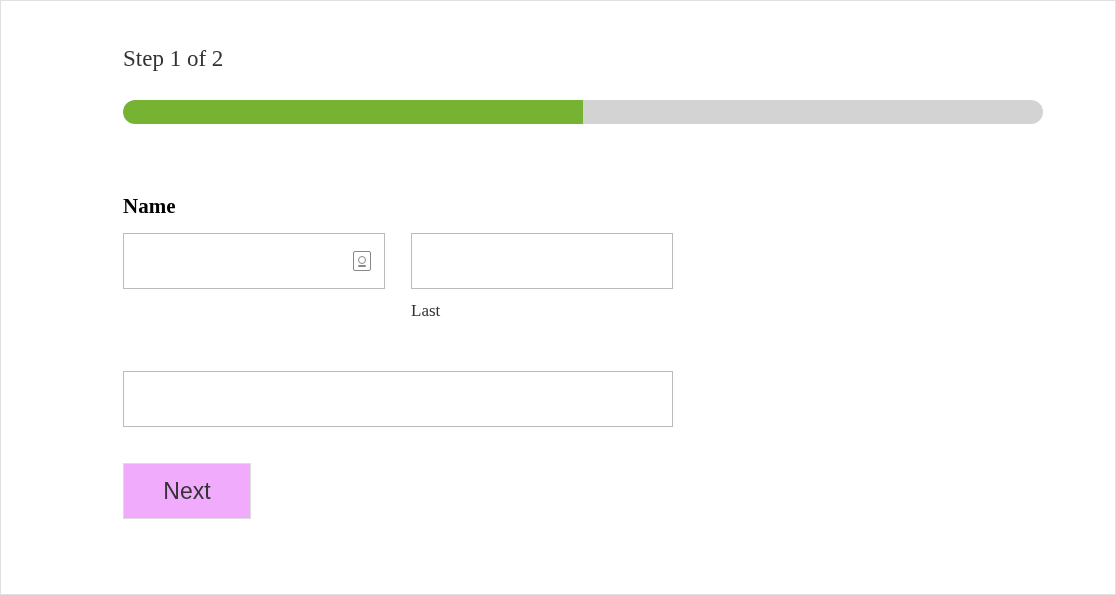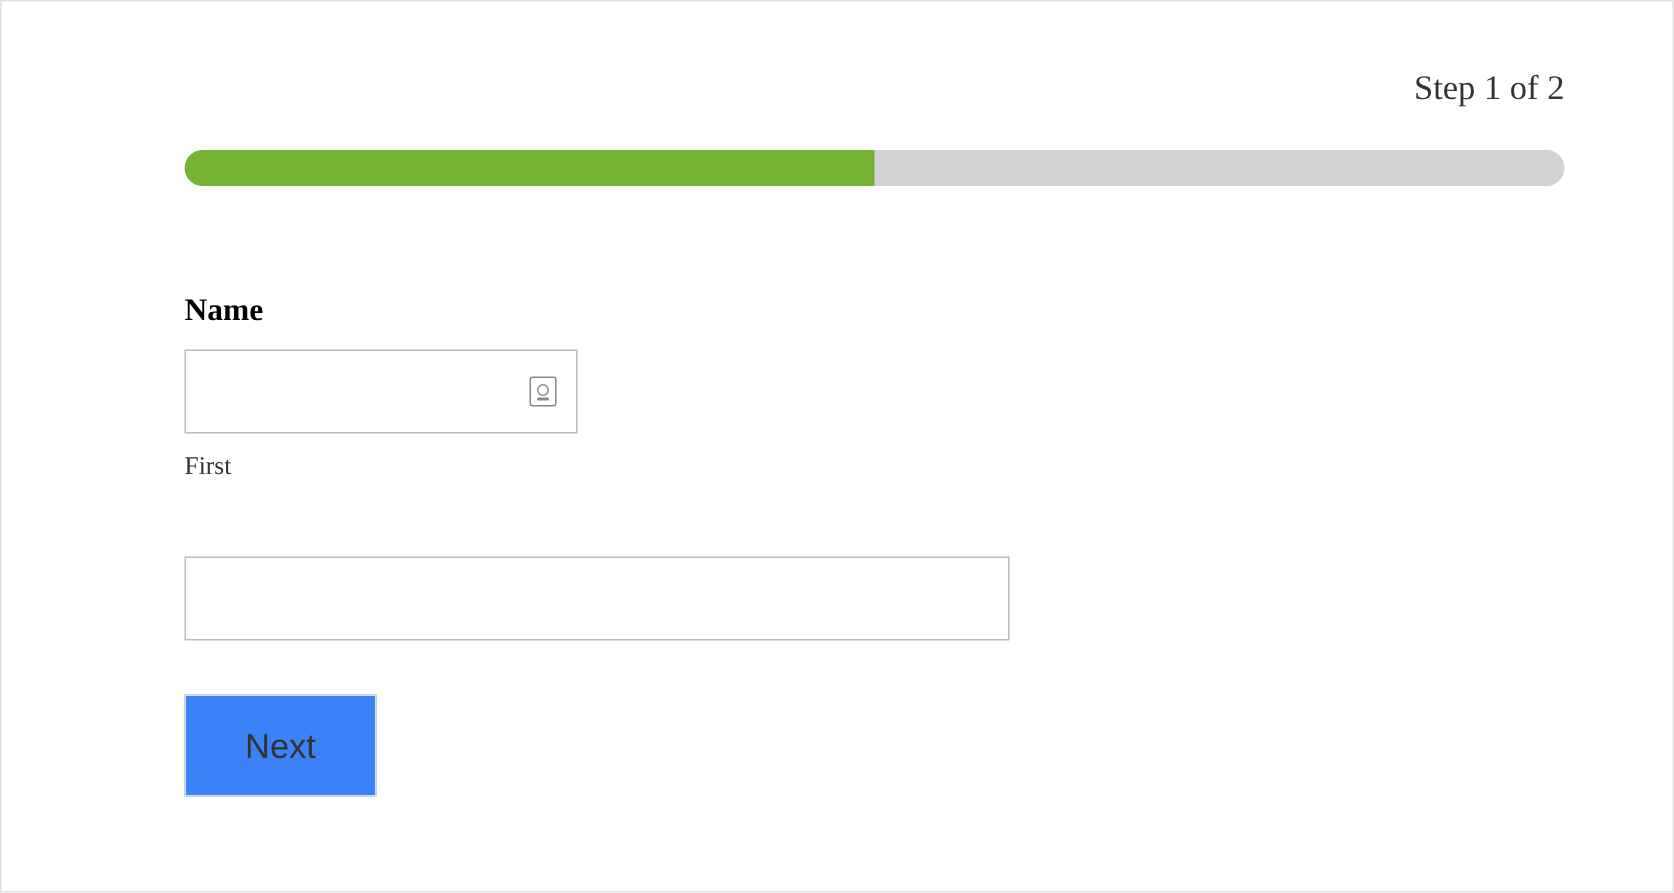--- a/index.html
+++ b/index.html
@@ -13,21 +13,20 @@
       width: 1116px;
       height: 595px;
       border: 1px solid #e0e0e0;
       padding: 45px 72px 45px 122px;
     }
     .step-header {
       font-size: 23px;
       color: #333;
       margin-bottom: 28px;
       font-weight: normal;
-      text-align: right;
     }
     .progress-container {
       width: 920px;
       height: 24px;
       background: #d3d3d3;
       border-radius: 12px;
       overflow: hidden;
       margin-bottom: 70px;
     }
     .progress-fill {
@@ -108,22 +107,22 @@
       width: 550px;
       height: 56px;
       border: 1px solid #bbb;
       background: #fff;
       font-size: 18px;
       padding: 8px 12px;
       font-family: inherit;
     }
     .next-button {
       width: 128px;
-      height: 68px;
-      background: #3b82f6;
+      height: 56px;
+      background: #f0abfc;
       border: 1px solid #ddd;
       font-size: 23px;
       color: #333;
       font-family: Arial, Helvetica, sans-serif;
       cursor: pointer;
     }
   </style>
 </head>
 <body>
 
@@ -136,21 +135,24 @@
 </div>
 
 <div class="field-label">Name</div>
 
 <div class="name-row">
   <div class="name-col">
     <div class="input-wrap">
       <input type="text" class="text-input" value="" style="">
       <span class="autofill-icon"></span>
     </div>
-    <div class="sub-label">First</div>
+  </div>
+  <div class="name-col">
+    <input type="text" class="text-input" value="" style="">
+    <div class="sub-label">Last</div>
   </div>
 </div>
 
 <div class="email-section">
   <input type="text" class="email-input" value="" style="">
 </div>
 
 <button class="next-button">Next</button>
 
 

